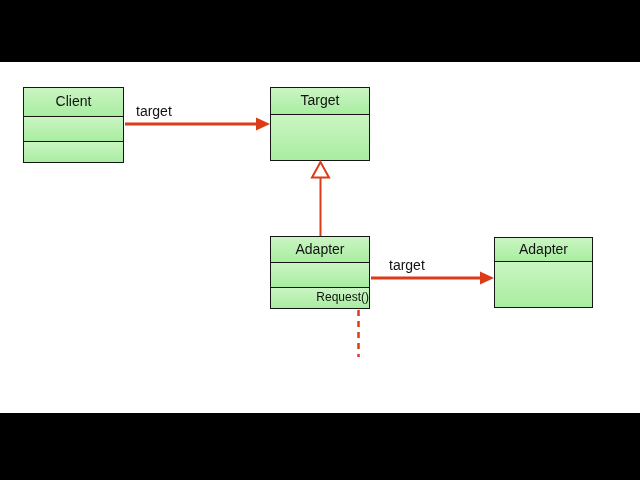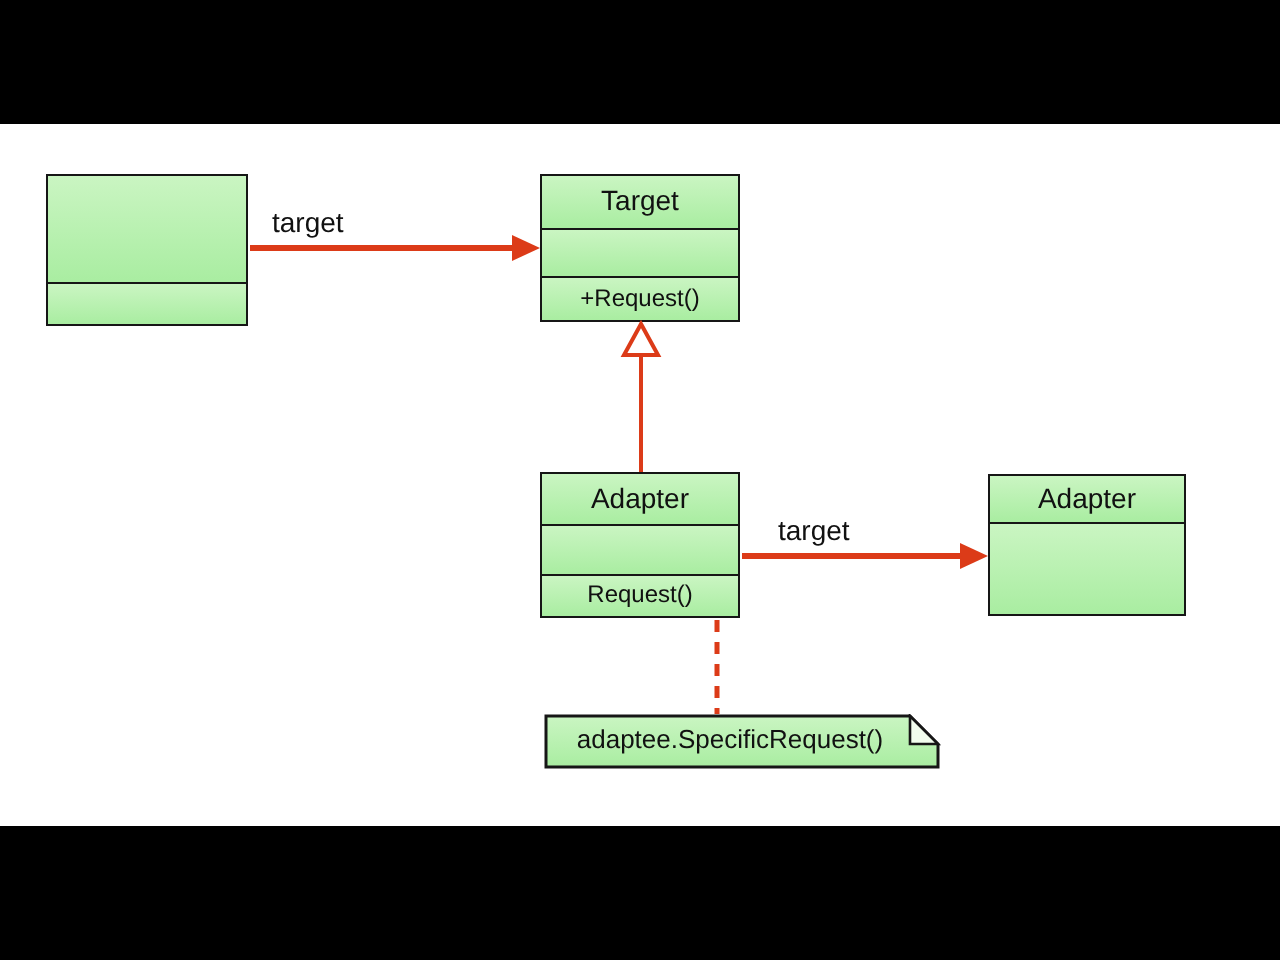--- a/index.html
+++ b/index.html
@@ -37,21 +37,21 @@
   #box-client{left:23px;top:25px;width:101px;height:76px;}
   #box-client .uml-title{height:28px;line-height:27px;}
   #box-client .uml-methods{height:21px;line-height:19px;}
 
   #box-target{left:270px;top:25px;width:100px;height:74px;}
   #box-target .uml-title{height:26px;line-height:25px;}
   #box-target .uml-methods{height:22px;line-height:20px;}
 
   #box-adapter{left:270px;top:174px;width:100px;height:73px;}
   #box-adapter .uml-title{height:25px;line-height:24px;}
-  #box-adapter .uml-methods{height:21px;line-height:19px;}
+  #box-adapter .uml-methods{height:21px;line-height:19px;text-align:right;}
 
   #box-adaptee{left:494px;top:175px;width:99px;height:71px;}
   #box-adaptee .uml-title{height:23px;line-height:22px;}
   #box-adaptee .uml-methods{height:21px;line-height:19px;font-size:11px;letter-spacing:-0.2px;}
 
   
   .edge-label{position:absolute;font-size:14px;background:transparent;}
   #label-target{left:136px;top:41px;}
   #label-adaptee{left:389px;top:195px;}
 
@@ -73,28 +73,28 @@
   }
 </style>
 </head>
 <body style="--letterbox: #000000; --stage-bg: #ffffff; --fill-top: #caf5c2; --fill-bottom: #a9eda1; --box-border: #161616; --connector: #dc3b18; --text: #111111;">
 
 <div class="letterbox top"></div>
 
 <div class="stage">
 
   <div class="uml-class" id="box-client">
+    <div class="comp uml-title">Client</div>
     <div class="comp attrs"></div>
     <div class="comp uml-methods"></div>
   </div>
 
   <div class="uml-class" id="box-target">
     <div class="comp uml-title">Target</div>
     <div class="comp attrs"></div>
-    <div class="comp uml-methods">+Request()</div>
   </div>
 
   <div class="uml-class" id="box-adapter">
     <div class="comp uml-title">Adapter</div>
     <div class="comp attrs"></div>
     <div class="comp uml-methods">Request()</div>
   </div>
 
   <div class="uml-class" id="box-adaptee">
     <div class="comp uml-title">Adapter</div>
@@ -117,29 +117,16 @@
       <line class="shaft" x1="371" y1="216" x2="482" y2="216"></line>
       <polygon class="head" points="494,216 480,209.5 480,222.5"></polygon>
     </g>
 
     <line class="dashed" x1="358.5" y1="248" x2="358.5" y2="295"></line>
   </svg>
 
   <div class="edge-label" id="label-target">target</div>
   <div class="edge-label" id="label-adaptee">target</div>
 
-  <div class="uml-note">
-    <svg width="199" height="28" viewBox="0 0 199 28">
-      <defs>
-        <linearGradient id="noteGrad" x1="0" y1="0" x2="0" y2="1">
-          <stop offset="0" stop-color="#caf5c2"></stop>
-          <stop offset="1" stop-color="#a9eda1"></stop>
-        </linearGradient>
-      </defs>
-      <polygon class="note-body" points="1,1 183,1 197,15 197,26.5 1,26.5"></polygon>
-      <polygon class="note-flap" points="183,1 183,15 197,15"></polygon>
-    </svg>
-    <div class="note-text">adaptee.SpecificRequest()</div>
-  </div>
 
 </div>
 
 <div class="letterbox bottom"></div>
 
 </body></html>

